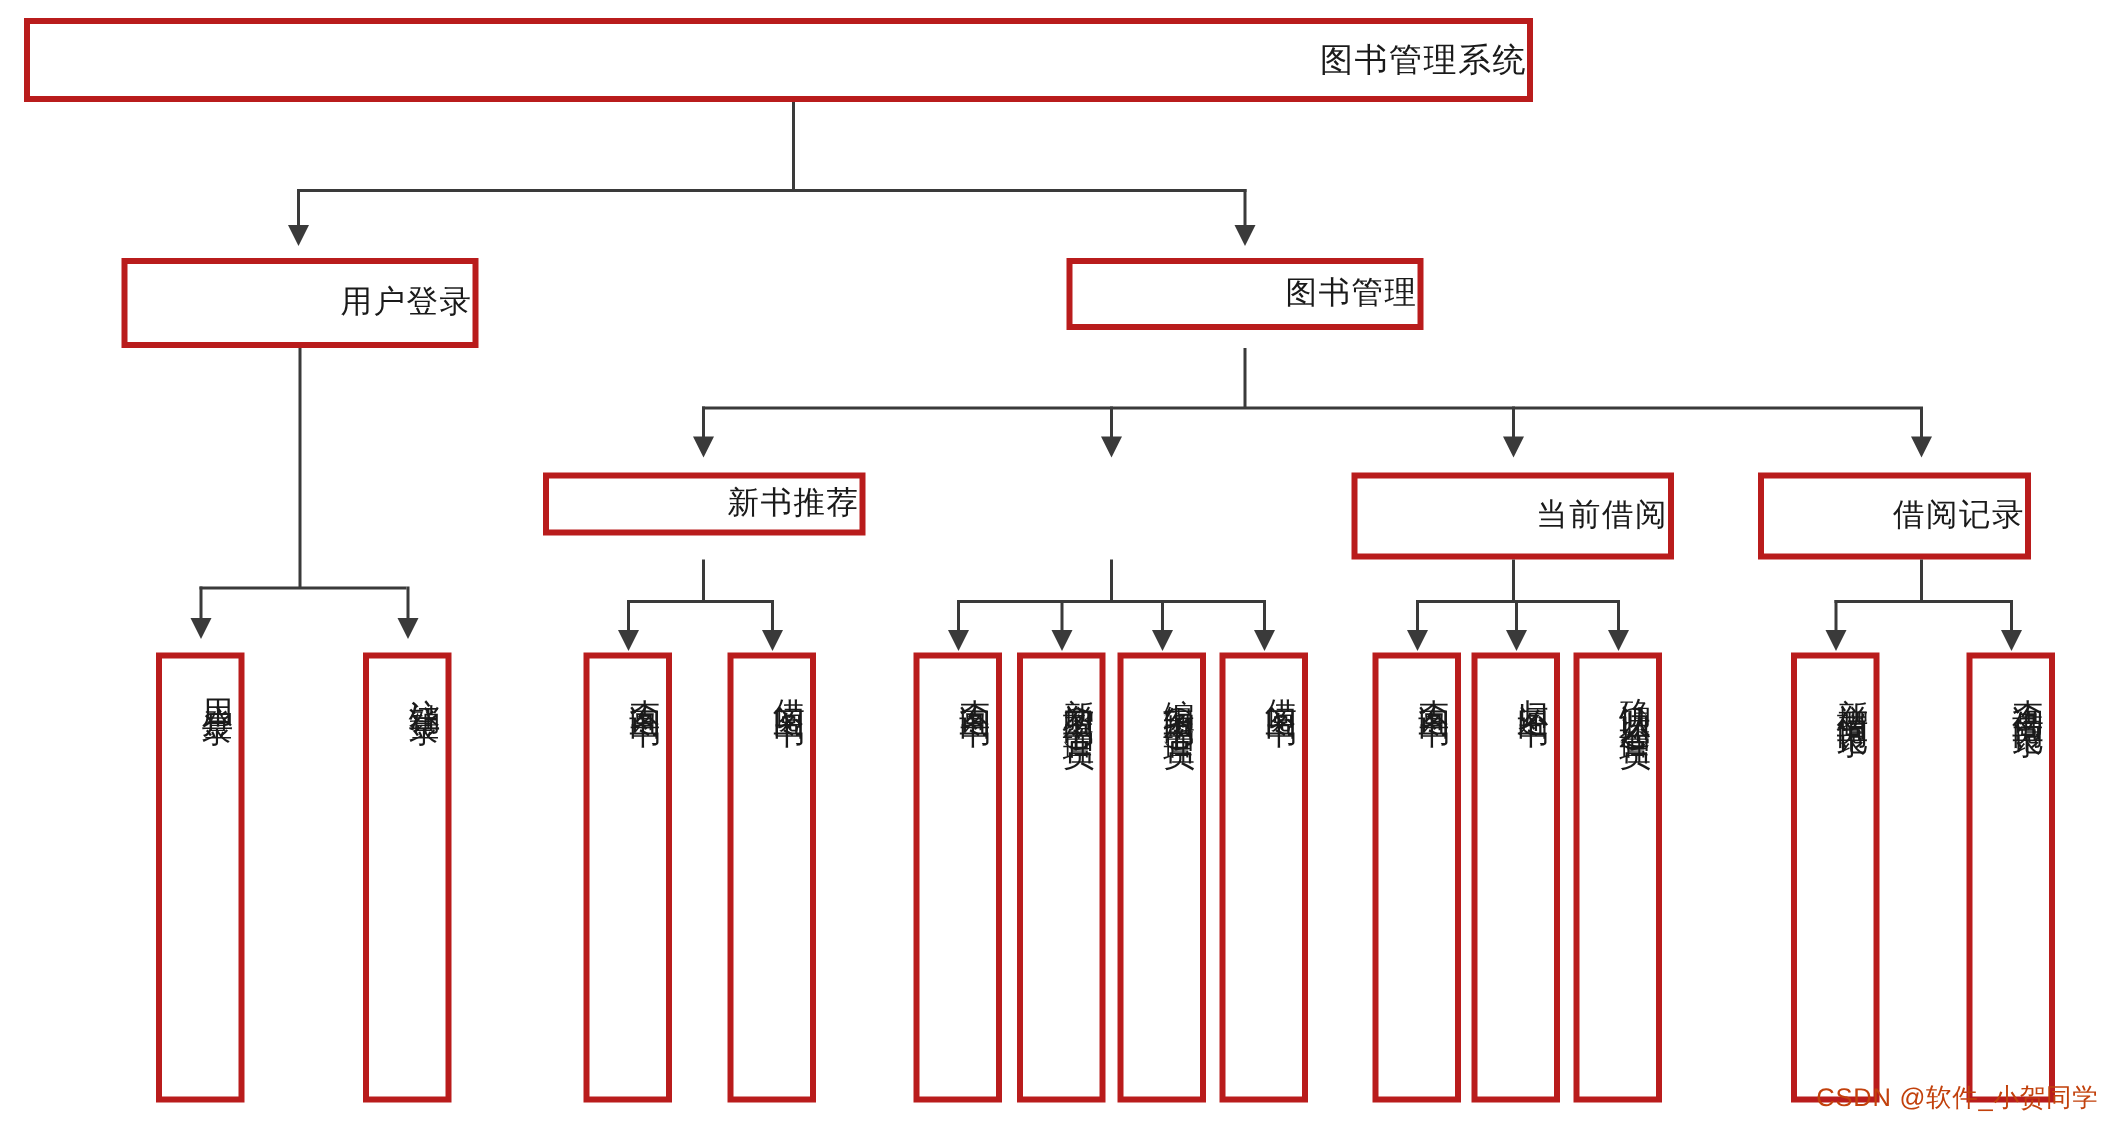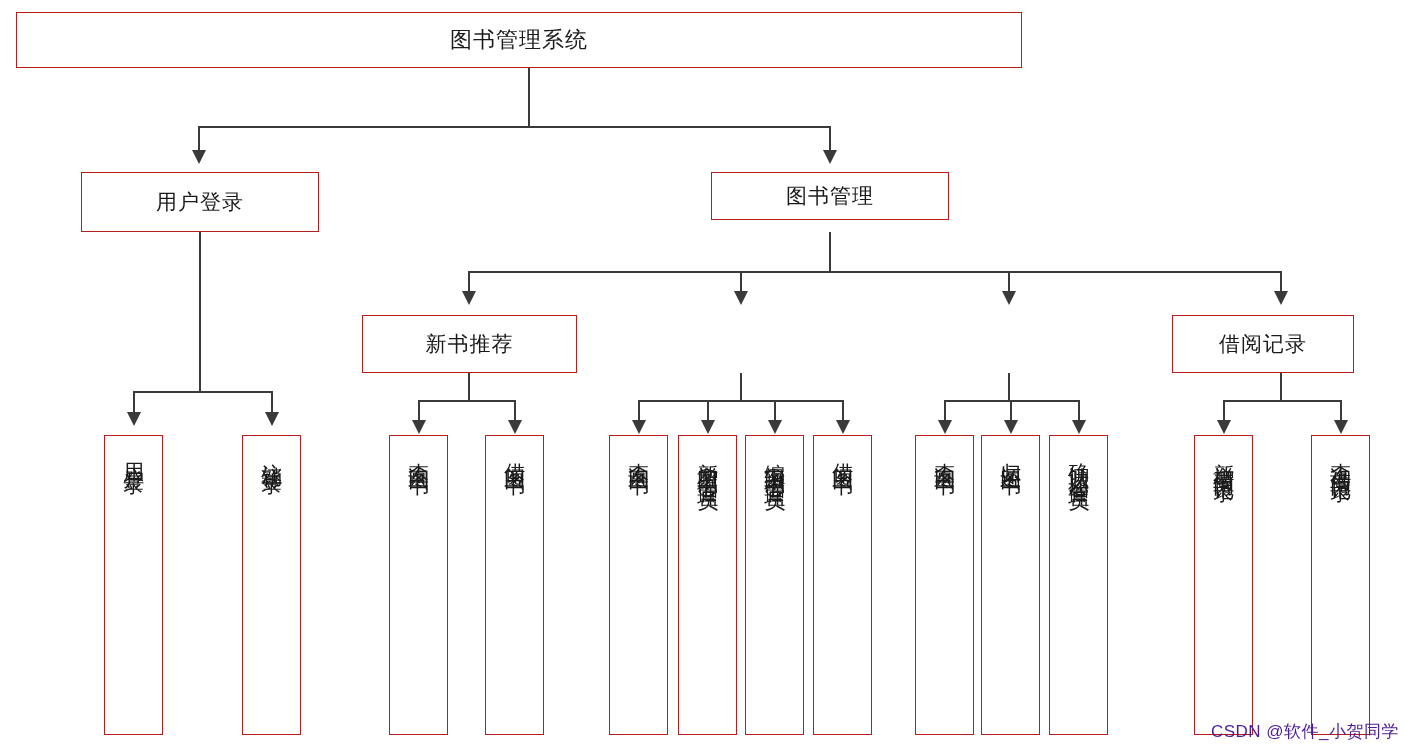--- a/index.html
+++ b/index.html
@@ -9,24 +9,24 @@
     color:#000;
     overflow:hidden;
   }
   #canvas{position:relative;width:1405px;height:747px;background:#fff;}
 
   
   .node{
     position:absolute;
     box-sizing:border-box;
     background:#ffffff;
-    border:1px solid #b91c1c;
+    border:4px solid #b91c1c;
     display:flex;
     align-items:center;
-    justify-content:center;
+    justify-content:flex-end;
     color:#1a1a1a;
   }
   .node .lbl{
     font-size:21px;
     line-height:1.25;
     letter-spacing:1px;
     white-space:nowrap;
   }
   .node.root .lbl{font-size:22px;}
   
@@ -55,21 +55,21 @@
     border-left:7px solid transparent;
     border-right:7px solid transparent;
     border-top:14px solid #3a3a3a;
   }
 
   
   #watermark{
     position:absolute;
     right:6px;bottom:4px;
     font-size:17px;
-    color:#4c1d95;
+    color:#c2410c;
     letter-spacing:0.5px;
     white-space:nowrap;
     font-family:"Liberation Sans","DejaVu Sans",sans-serif;
   }
 </style>
 </head>
 <body>
 
 <div id="canvas">
 
@@ -105,22 +105,25 @@
   <div class="ln h" style="left:468px;top:271px;width:812px;"></div>
   <div class="ln v" style="left:468px;top:271px;height:22px;"></div>
   <div class="arw" style="left:462px;top:291px;"></div>
   <div class="ln v" style="left:740px;top:271px;height:22px;"></div>
   <div class="arw" style="left:734px;top:291px;"></div>
   <div class="ln v" style="left:1008px;top:271px;height:22px;"></div>
   <div class="arw" style="left:1002px;top:291px;"></div>
   <div class="ln v" style="left:1280px;top:271px;height:22px;"></div>
   <div class="arw" style="left:1274px;top:291px;"></div>
 
-  <div class="node" style="left:362px;top:315px;width:215px;height:58px;">
+  <div class="node" style="left:362px;top:315px;width:215px;height:42px;">
     <span class="lbl">新书推荐</span>
+  </div>
+  <div class="node" style="left:901px;top:315px;width:215px;height:58px;">
+    <span class="lbl">当前借阅</span>
   </div>
   <div class="node" style="left:1172px;top:315px;width:182px;height:58px;">
     <span class="lbl">借阅记录</span>
   </div>
 
   <div class="ln v" style="left:468px;top:373px;height:28px;"></div>
   <div class="ln h" style="left:418px;top:400px;width:98px;"></div>
   <div class="ln v" style="left:418px;top:400px;height:22px;"></div>
   <div class="arw" style="left:412px;top:420px;"></div>
   <div class="ln v" style="left:514px;top:400px;height:22px;"></div>

